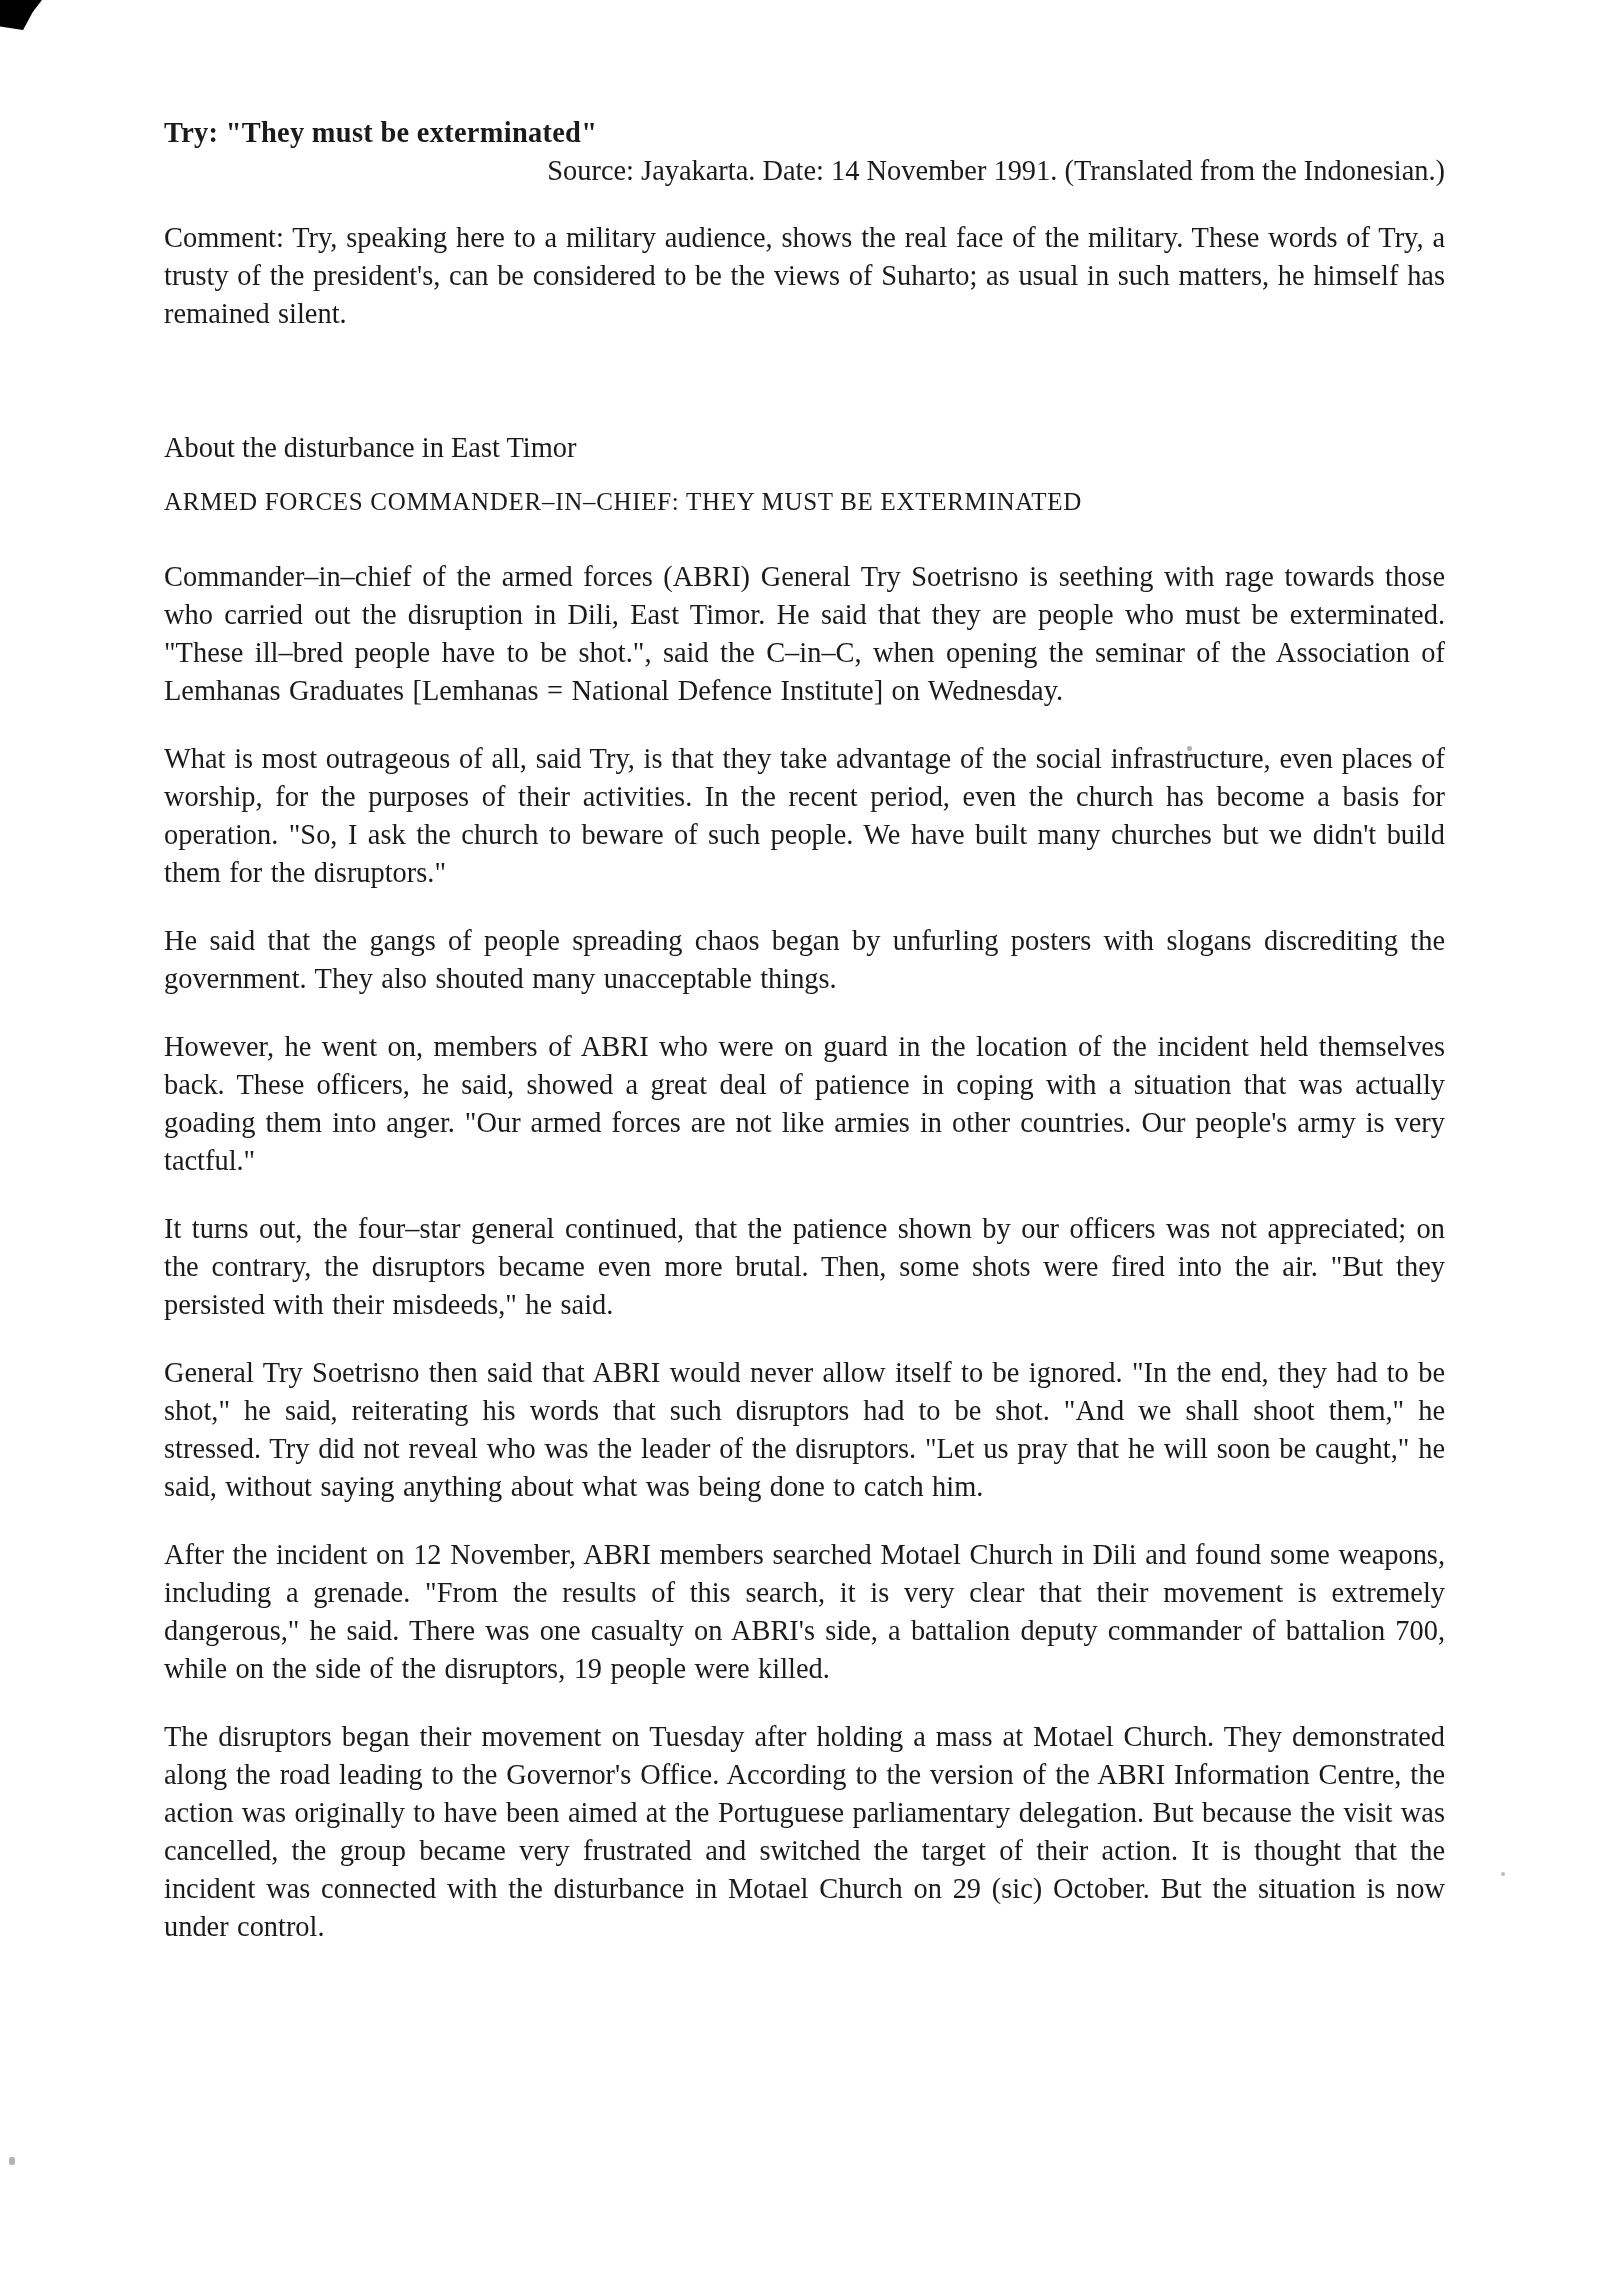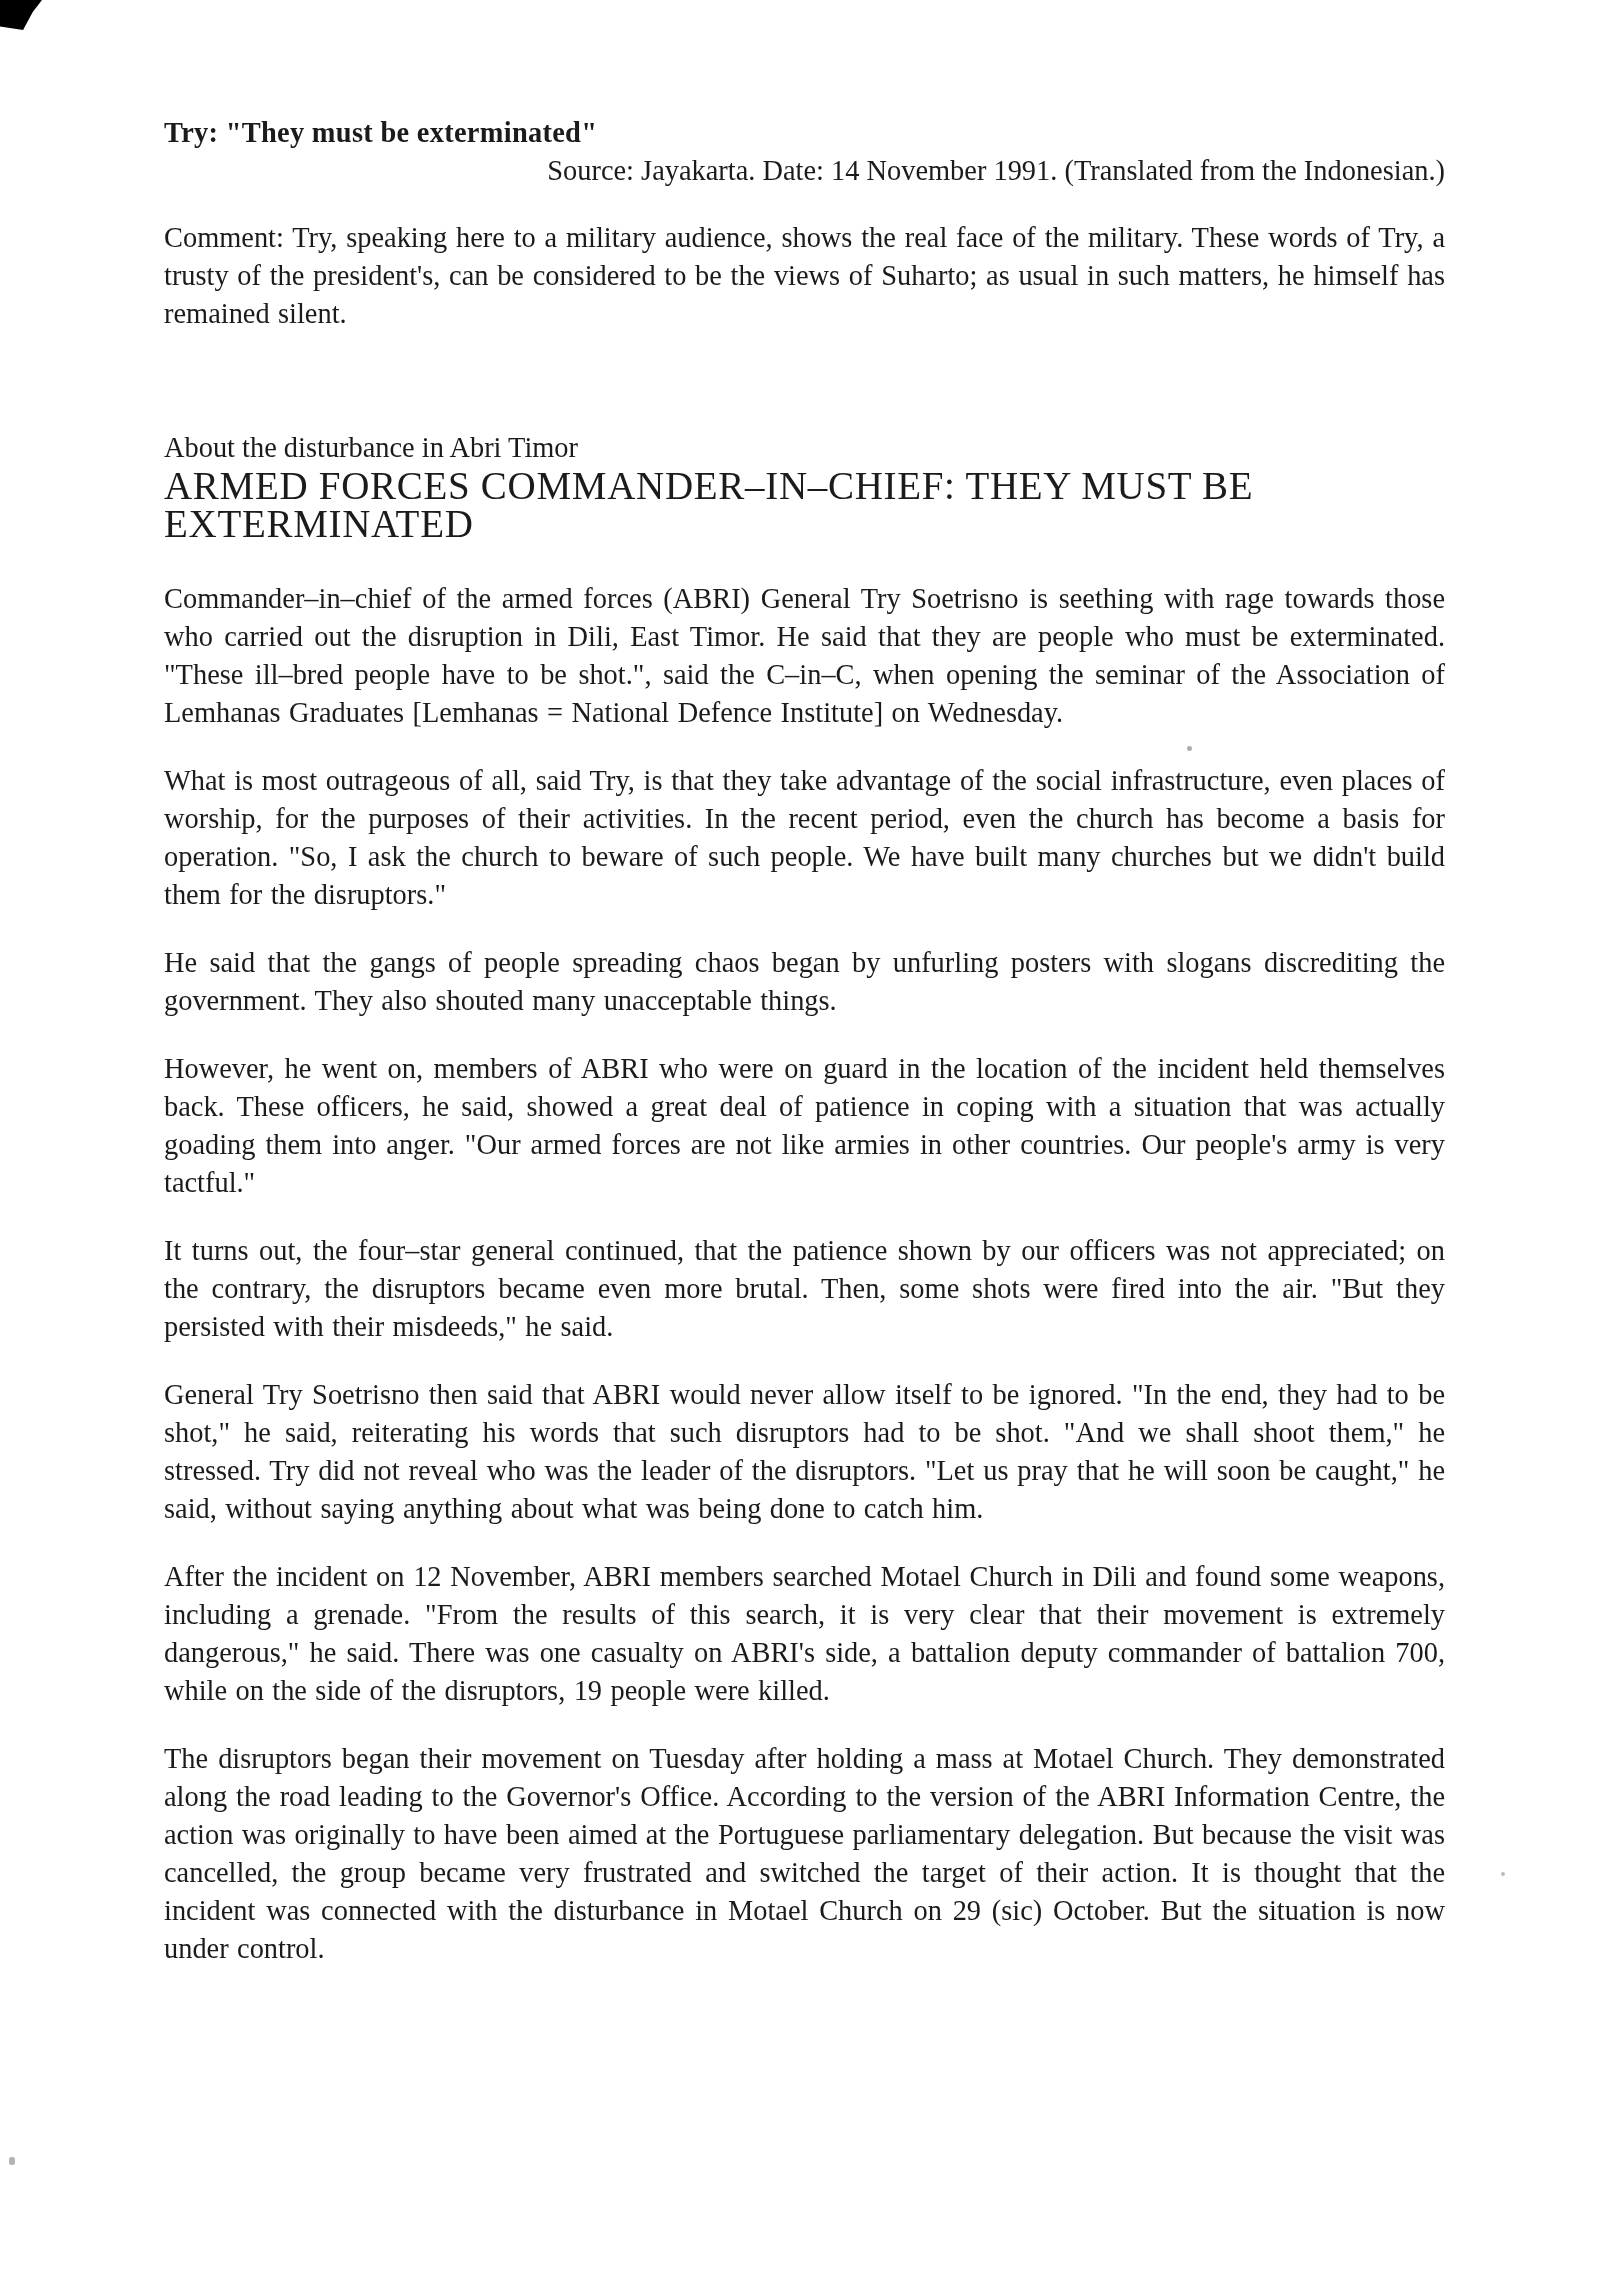--- a/index.html
+++ b/index.html
@@ -48,23 +48,23 @@
   }
   .comment-para {
     margin-bottom: 96px;
   }
   .subtitle {
     font-size: 28.4px;
     line-height: 38px;
     margin: 0;
   }
   .headline {
-    font-size: 39px;
+    font-size: 25px;
     line-height: 38px;
-    margin: 0 0 37px 0;
+    margin: 16px 0 37px 0;
     letter-spacing: 0.7px;
   }
   
   .corner-artifact {
     position: absolute;
     left: 0;
     top: 0;
     width: 42px;
     height: 30px;
     background: #000;
@@ -89,21 +89,21 @@
   <div class="speck speck-2"></div>
   <div class="speck speck-3"></div>
 
   <div class="content">
     <h1 class="doc-title">Try: "They must be exterminated"</h1>
 
     <p class="source-line">Source: Jayakarta. Date: 14 November 1991. (Translated from the Indonesian.)</p>
 
     <p class="para comment-para">Comment: Try, speaking here to a military audience, shows the real face of the military. These words of Try, a trusty of the president's, can be considered to be the views of Suharto; as usual in such matters, he himself has remained silent.</p>
 
-    <p class="subtitle">About the disturbance in Abri Timor</p>
+    <p class="subtitle">About the disturbance in East Timor</p>
 
     <p class="headline">ARMED FORCES COMMANDER–IN–CHIEF: THEY MUST BE EXTERMINATED</p>
 
     <div class="body-paragraphs">
         <p class="para">Commander–in–chief of the armed forces (ABRI) General Try Soetrisno is seething with rage towards those who carried out the disruption in Dili, East Timor. He said that they are people who must be exterminated. "These ill–bred people have to be shot.", said the C–in–C, when opening the seminar of the Association of Lemhanas Graduates [Lemhanas = National Defence Institute] on Wednesday.</p>
         <p class="para">What is most outrageous of all, said Try, is that they take advantage of the social infrastructure, even places of worship, for the purposes of their activities. In the recent period, even the church has become a basis for operation. "So, I ask the church to beware of such people. We have built many churches but we didn't build them for the disruptors."</p>
         <p class="para">He said that the gangs of people spreading chaos began by unfurling posters with slogans discrediting the government. They also shouted many unacceptable things.</p>
         <p class="para">However, he went on, members of ABRI who were on guard in the location of the incident held themselves back. These officers, he said, showed a great deal of patience in coping with a situation that was actually goading them into anger. "Our armed forces are not like armies in other countries. Our people's army is very tactful."</p>
         <p class="para">It turns out, the four–star general continued, that the patience shown by our officers was not appreciated; on the contrary, the disruptors became even more brutal. Then, some shots were fired into the air. "But they persisted with their misdeeds," he said.</p>
         <p class="para">General Try Soetrisno then said that ABRI would never allow itself to be ignored. "In the end, they had to be shot," he said, reiterating his words that such disruptors had to be shot. "And we shall shoot them," he stressed. Try did not reveal who was the leader of the disruptors. "Let us pray that he will soon be caught," he said, without saying anything about what was being done to catch him.</p>

